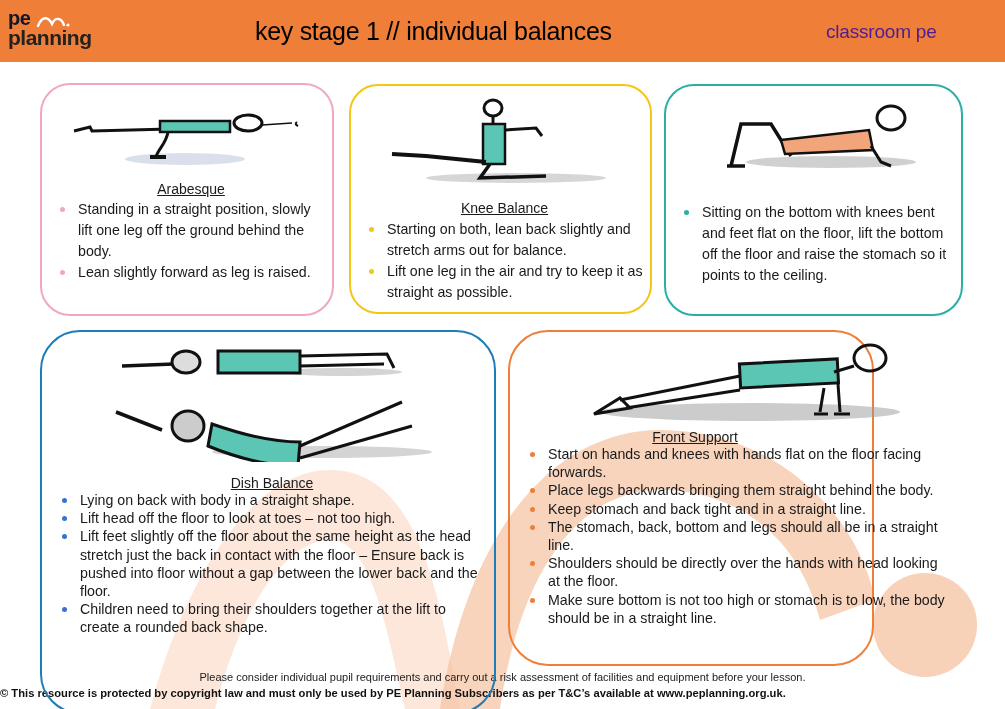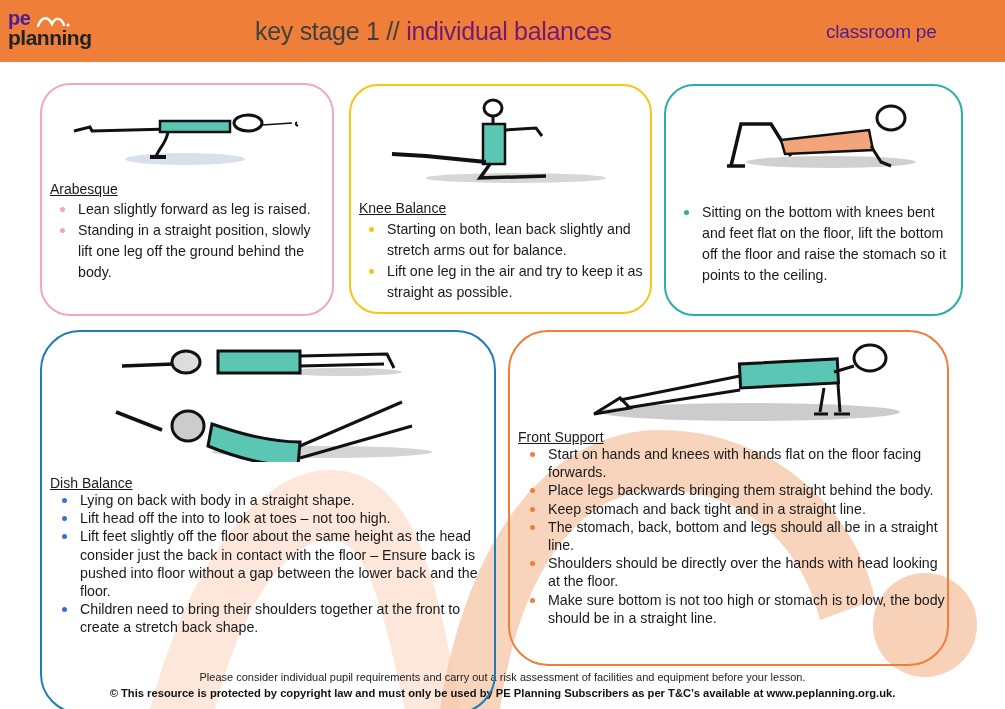--- a/index.html
+++ b/index.html
@@ -1,45 +1,45 @@
 <!DOCTYPE html>
 <html><head>
 <meta charset="utf-8">
 <style>
   * { box-sizing: border-box; margin: 0; padding: 0; }
   html, body { width: 1005px; height: 709px; overflow: hidden; background: #ffffff; }
   body { font-family: "Liberation Sans", "DejaVu Sans", sans-serif; color: #1a1a1a; position: relative; }
 
   .header { position: absolute; left: 0; top: 0; width: 1005px; height: 62px; background: #EF7E38; }
   .logo { position: absolute; left: 8px; top: 8px; width: 100px; height: 46px; }
-  .logo .pe { position: absolute; left: 0; top: 0; font-size: 20px; font-weight: bold; color: #4c1d95; letter-spacing: -0.5px; line-height: 20px; }
+  .logo .pe { position: absolute; left: 0; top: 0; font-size: 20px; font-weight: bold; color: #0f172a; letter-spacing: -0.5px; line-height: 20px; }
   .logo .swoosh { position: absolute; left: 28px; top: 6px; width: 36px; height: 14px; }
   .logo .planning { position: absolute; left: 0; top: 18px; font-size: 21px; font-weight: bold; color: #222; letter-spacing: -0.5px; line-height: 24px; }
   .title { position: absolute; left: 255px; top: 16px; font-size: 25px; line-height: 30px; white-space: nowrap; letter-spacing: -0.3px; }
-  .title .ks { color: #404040; }
-  .title .topic { color: #701a75; }
+  .title .ks { color: #000000; }
+  .title .topic { color: #000000; }
   .tag { position: absolute; left: 826px; top: 20px; font-size: 19px; color: #4c1d95; line-height: 24px; letter-spacing: -0.2px; }
 
   .bg-art { position: absolute; left: 0; top: 0; width: 1005px; height: 709px; pointer-events: none; z-index: 0; }
 
   .card { position: absolute; border: 2px solid; border-radius: 30px; background: rgba(255,255,255,0.0); z-index: 1; }
   .card .figure { position: absolute; }
-  .card .heading { position: absolute; left: 0; right: 0; text-align: left; font-size: 14px; text-decoration: underline; line-height: 18px; padding-left: 8px; }
+  .card .heading { position: absolute; left: 0; right: 0; text-align: center; font-size: 14px; text-decoration: underline; line-height: 18px; padding-left: 8px; }
   .card ul { position: absolute; list-style: none; font-size: 14.2px; line-height: 21px; }
   .card li { position: relative; padding-left: 20px; }
   .card li .dot { position: absolute; left: 2px; top: 8px; width: 5px; height: 5px; border-radius: 50%; }
 
   .c-arab { left: 40px; top: 83px; width: 294px; height: 233px; border-color: #F2A6C4; }
   .c-knee { left: 349px; top: 84px; width: 303px; height: 230px; border-color: #F5C518; border-radius: 29px; }
   .c-crab { left: 664px; top: 84px; width: 299px; height: 232px; border-color: #2AAEA6; }
   .c-dish { left: 40px; top: 330px; width: 456px; height: 384px; border-color: #1E7DB8; border-radius: 40px; }
-  .c-front { left: 508px; top: 330px; width: 441px; height: 336px; border-color: #EF7E38; border-radius: 40px; }
+  .c-front { left: 508px; top: 330px; width: 366px; height: 336px; border-color: #EF7E38; border-radius: 40px; }
 
   .footer1 { position: absolute; left: 0; width: 1005px; top: 670px; text-align: center; font-size: 11px; color: #222; line-height: 14px; }
-  .footer2 { position: absolute; left: 0; width: 1005px; top: 686px; text-align: center; font-size: 11.2px; color: #111; font-weight: bold; line-height: 14px; }
+  .footer2 { position: absolute; left: 0; width: 1005px; top: 686px; text-align: left; font-size: 11.2px; color: #111; font-weight: bold; line-height: 14px; }
 </style>
 </head>
 <body>
 
 <svg class="bg-art" viewBox="0 0 1005 709">
   <path d="M150 709 C 190 560, 260 470, 330 470 C 420 470, 440 600, 460 709 L 405 709 C 385 620, 370 540, 330 540 C 285 540, 240 610, 215 709 Z" fill="#FBE3D3" opacity="0.85"></path>
   <path d="M440 709 C 470 520, 560 430, 660 430 C 780 430, 860 520, 875 600 L 820 620 C 800 540, 740 490, 660 490 C 580 490, 520 570, 500 709 Z" fill="#F6C6A7" opacity="0.75"></path>
   <circle cx="925" cy="625" r="52" fill="#F6C6A7" opacity="0.8"></circle>
 </svg>
 
@@ -65,22 +65,22 @@
     <path d="M4 32 L 20 28 L 22 32 L 100 30" stroke="#111" stroke-width="3" fill="none"></path>
     <rect x="90" y="22" width="70" height="11" fill="#5CC6B4" stroke="#111" stroke-width="2.5"></rect>
     <ellipse cx="178" cy="24" rx="14" ry="8" fill="none" stroke="#111" stroke-width="3"></ellipse>
     <path d="M192 26 L 222 24" stroke="#111" stroke-width="1.5"></path>
     <path d="M228 27 q -4 -2 -1 -4" stroke="#111" stroke-width="2" fill="none"></path>
     <path d="M98 33 C 96 45, 88 50, 86 58" stroke="#111" stroke-width="3" fill="none"></path>
     <path d="M80 58 L 96 58" stroke="#111" stroke-width="4"></path>
   </svg>
   <div class="heading" style="top:95px;">Arabesque</div>
   <ul style="left:16px;top:114px;width:270px;">
+    <li><span class="dot" style="background:#F2A6C4"></span><span>Standing in a straight position, slowly lift one leg off the ground behind the body.</span></li>
     <li><span class="dot" style="background:#F2A6C4"></span><span>Lean slightly forward as leg is raised.</span></li>
-    <li><span class="dot" style="background:#F2A6C4"></span><span>Standing in a straight position, slowly lift one leg off the ground behind the body.</span></li>
   </ul>
 </div>
 
 <div class="card c-knee">
   <svg class="figure" style="left:35px;top:12px;width:230px;height:90px;" viewBox="0 0 230 90">
     <ellipse cx="130" cy="80" rx="90" ry="5" fill="#bbb" opacity="0.6"></ellipse>
     <ellipse cx="107" cy="10" rx="9" ry="8" fill="none" stroke="#111" stroke-width="3"></ellipse>
     <path d="M107 18 L 107 26" stroke="#111" stroke-width="3"></path>
     <rect x="97" y="26" width="22" height="40" fill="#5CC6B4" stroke="#111" stroke-width="2.5"></rect>
     <path d="M119 32 L 150 30 L 156 38" stroke="#111" stroke-width="3" fill="none"></path>
@@ -117,23 +117,23 @@
     <path d="M198 14 L 285 12 L 292 26 M198 24 L 282 22" stroke="#111" stroke-width="3" fill="none"></path>
     <ellipse cx="220" cy="110" rx="110" ry="6" fill="#aaa" opacity="0.5"></ellipse>
     <path d="M14 70 L 60 88" stroke="#111" stroke-width="3.5"></path>
     <ellipse cx="86" cy="84" rx="16" ry="15" fill="#ccc" stroke="#111" stroke-width="3"></ellipse>
     <path d="M110 82 C 150 96, 175 100, 198 100 L 196 124 C 170 124, 140 118, 106 104 Z" fill="#5CC6B4" stroke="#111" stroke-width="3"></path>
     <path d="M198 104 L 300 60 M198 116 L 310 84" stroke="#111" stroke-width="3" fill="none"></path>
   </svg>
   <div class="heading" style="top:142px;">Dish Balance</div>
   <ul style="left:18px;top:159px;width:420px;line-height:18.2px;">
     <li><span class="dot" style="background:#3B6FD0;top:7px"></span><span>Lying on back with body in a straight shape.</span></li>
-    <li><span class="dot" style="background:#3B6FD0;top:7px"></span><span>Lift head off the into to look at toes – not too high.</span></li>
-    <li><span class="dot" style="background:#3B6FD0;top:7px"></span><span>Lift feet slightly off the floor about the same height as the head consider just the back in contact with the floor – Ensure back is pushed into floor without a gap between the lower back and the floor.</span></li>
-    <li><span class="dot" style="background:#3B6FD0;top:7px"></span><span>Children need to bring their shoulders together at the front to create a stretch back shape.</span></li>
+    <li><span class="dot" style="background:#3B6FD0;top:7px"></span><span>Lift head off the floor to look at toes – not too high.</span></li>
+    <li><span class="dot" style="background:#3B6FD0;top:7px"></span><span>Lift feet slightly off the floor about the same height as the head stretch just the back in contact with the floor – Ensure back is pushed into floor without a gap between the lower back and the floor.</span></li>
+    <li><span class="dot" style="background:#3B6FD0;top:7px"></span><span>Children need to bring their shoulders together at the lift to create a rounded back shape.</span></li>
   </ul>
 </div>
 
 <div class="card c-front">
   <svg class="figure" style="left:80px;top:10px;width:320px;height:85px;" viewBox="0 0 320 85">
     <ellipse cx="160" cy="70" rx="150" ry="9" fill="#999" opacity="0.5"></ellipse>
     <path d="M4 72 L 30 56 L 40 66 Z" fill="none" stroke="#111" stroke-width="3"></path>
     <path d="M30 58 L 150 34 M36 66 L 150 48" stroke="#111" stroke-width="3" fill="none"></path>
     <rect x="150" y="22" width="98" height="24" fill="#5CC6B4" stroke="#111" stroke-width="3" transform="rotate(-3 150 34)"></rect>
     <ellipse cx="280" cy="16" rx="16" ry="13" fill="none" stroke="#111" stroke-width="3"></ellipse>

